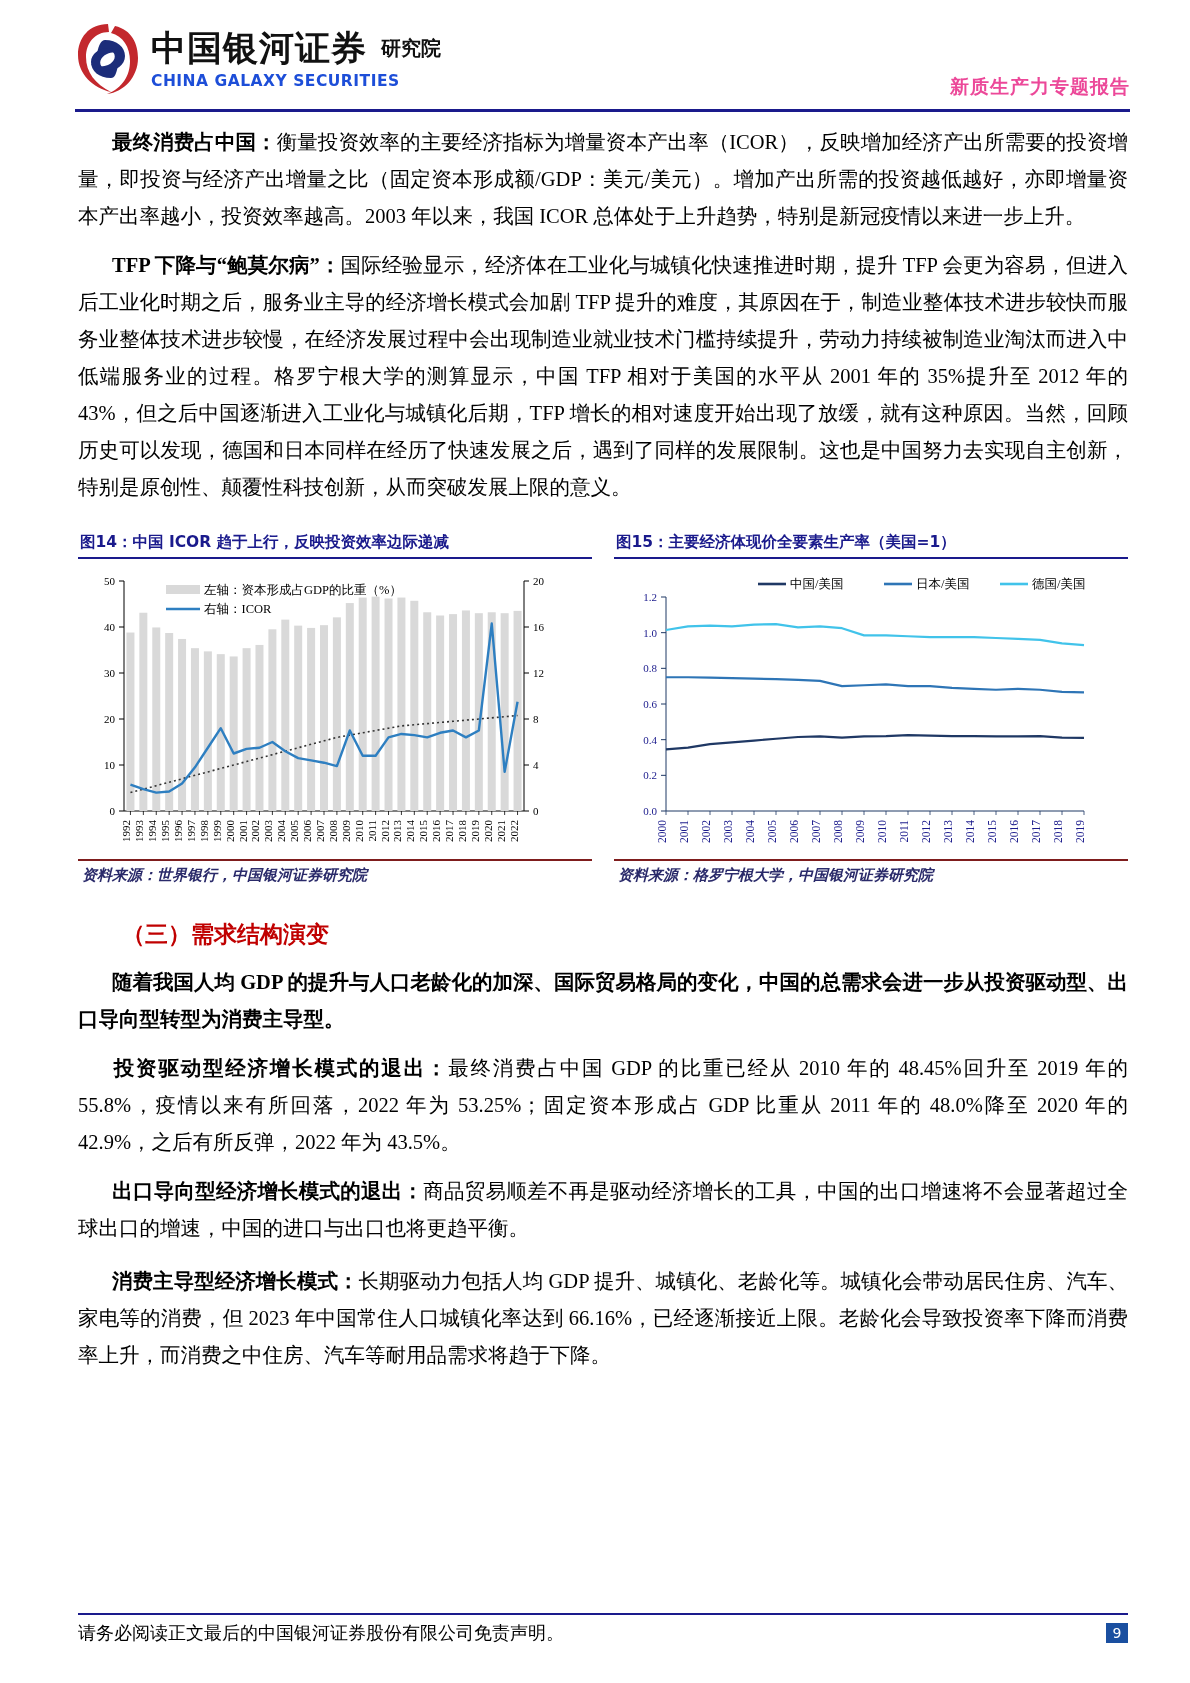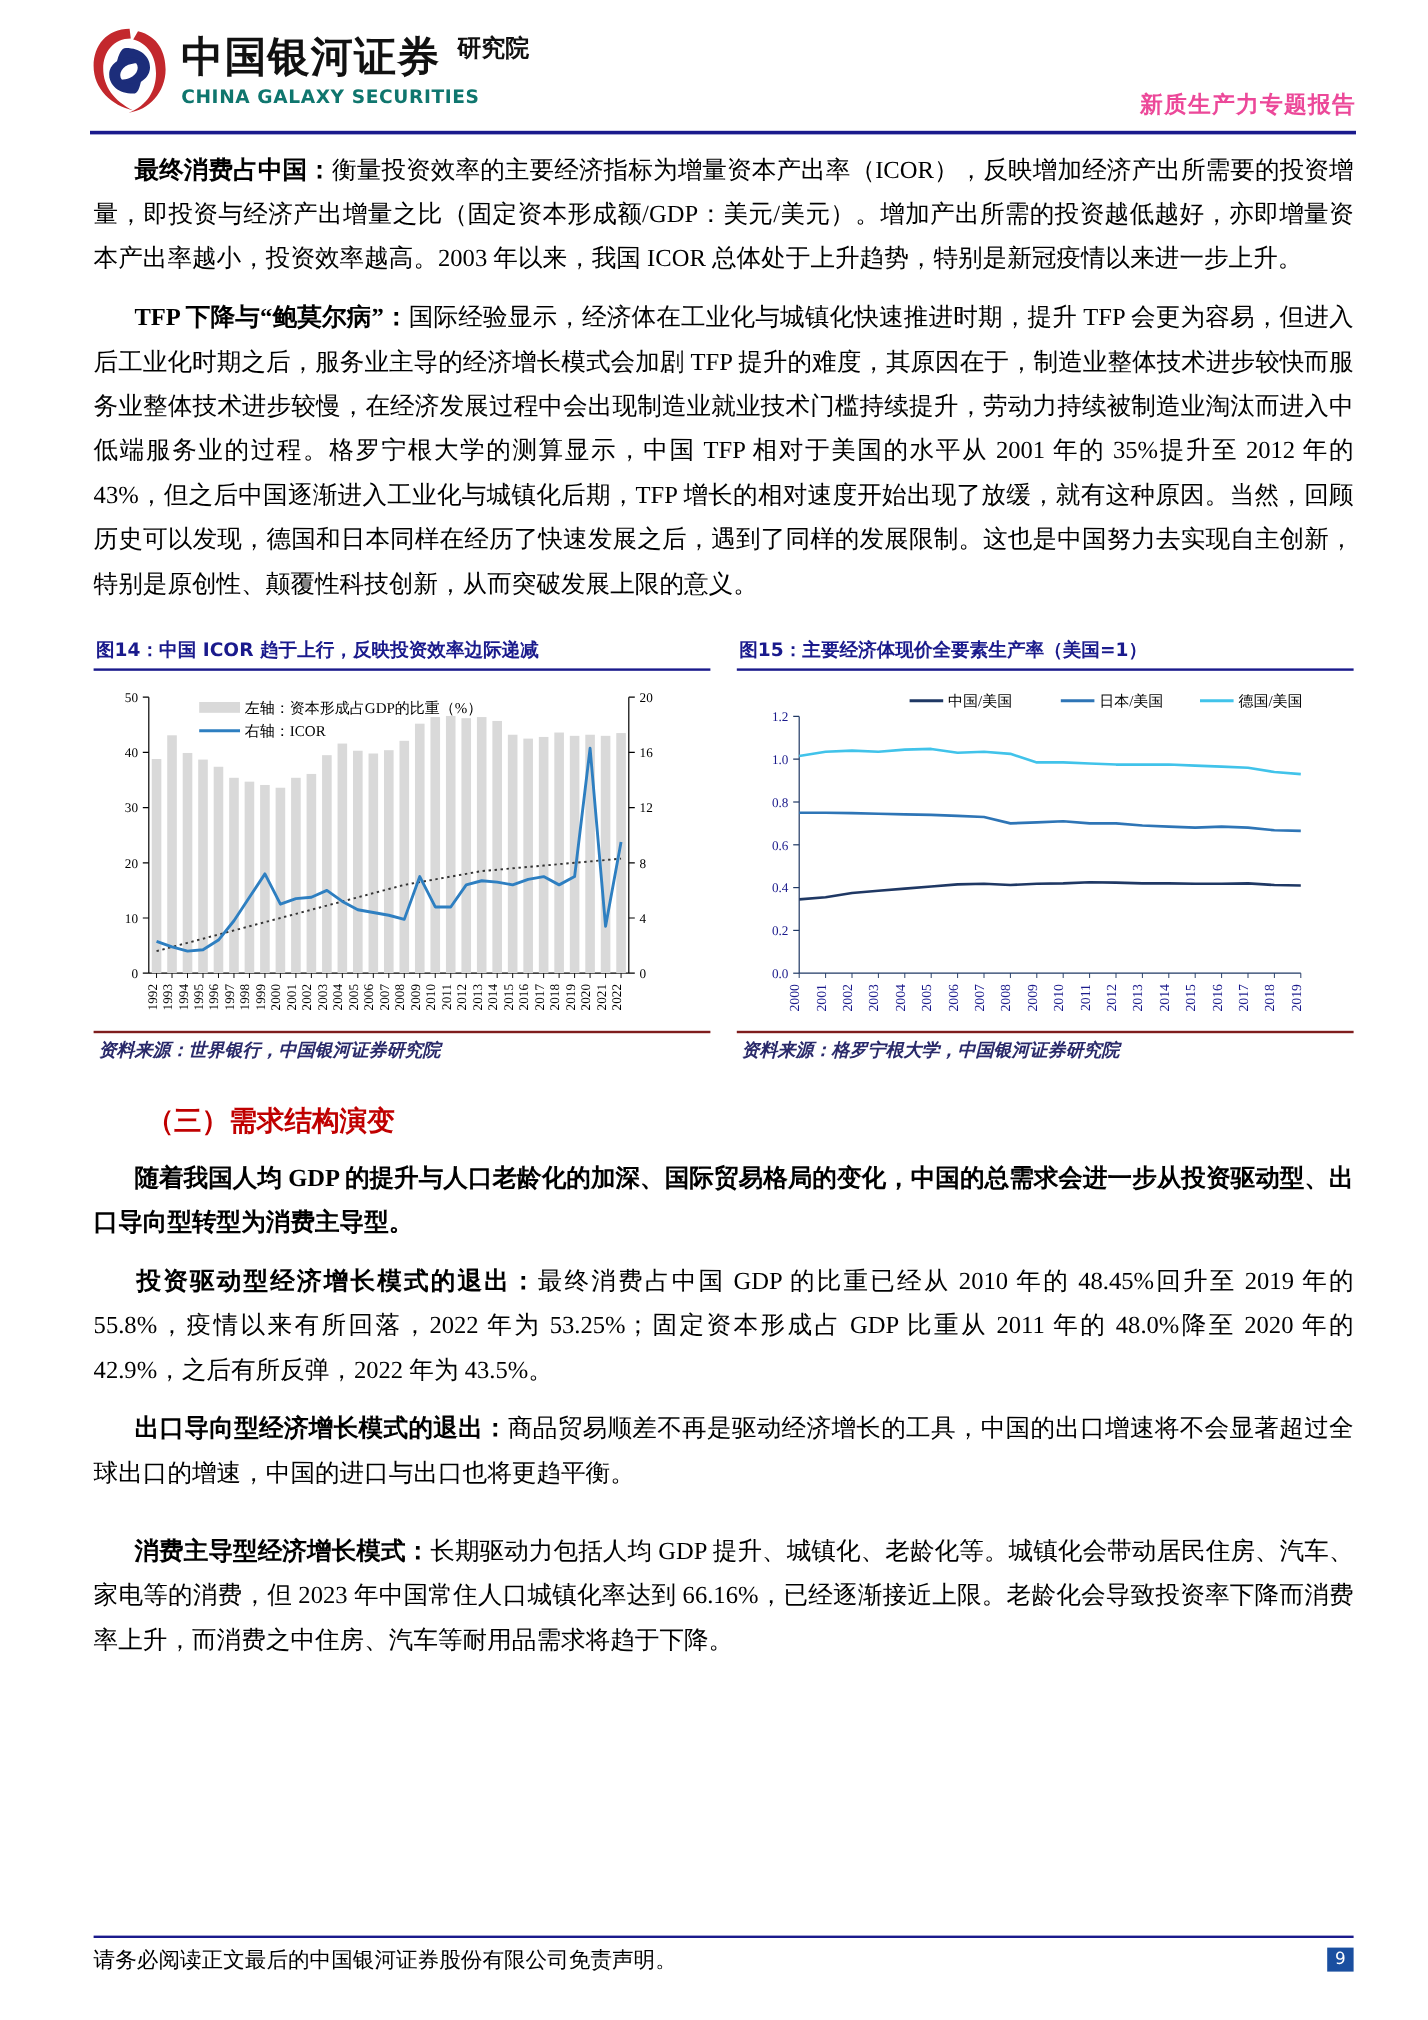--- a/index.html
+++ b/index.html
@@ -12,24 +12,24 @@
     position:relative;
     overflow:hidden;
   }
   .page { position:relative; width:1190px; height:1683px; padding:0; }
 
   
   .header { position:relative; height:118px; padding:22px 60px 0 75px; display:flex; align-items:flex-start; justify-content:space-between; }
   .brand { display:flex; align-items:center; gap:10px; }
   .logo-mark { width:66px; height:74px; position:relative; flex:none; }
   .brand-text { display:flex; flex-direction:column; justify-content:center; margin-top:2px;}
-  .brand-cn { display:flex; align-items:flex-start; gap:14px; }
+  .brand-cn { display:flex; align-items:center; gap:14px; }
   .brand-cn .main { font-family:"DejaVu Sans", sans-serif; font-weight:bold; font-size:35px; letter-spacing:1px; color:#111; line-height:1.05; }
   .brand-cn .sub { font-family:"DejaVu Sans", sans-serif; font-weight:bold; font-size:20px; color:#111; line-height:1.05; padding-bottom:1px;}
-  .brand-en { font-family:"DejaVu Sans", sans-serif; font-weight:bold; font-size:15.5px; letter-spacing:0.5px; color:#0f766e; margin-top:5px; }
+  .brand-en { font-family:"DejaVu Sans", sans-serif; font-weight:bold; font-size:15.5px; letter-spacing:0.5px; color:#1d4ed8; margin-top:5px; }
   .report-tag { font-family:Liberation Serif, serif; font-weight:bold; font-size:19px; color:#ec4899; margin-top:52px; letter-spacing:1px;}
   .header-rule { position:absolute; left:75px; right:60px; bottom:6px; height:3px; background:#1a1a8c; }
 
   
   .content { padding:6px 62px 0 78px; }
   p.para { font-size:20.5px; line-height:37px; text-align:justify; margin:0 0 4px 0; text-indent:0; }
   p.para .ind { display:inline-block; width:34px; }
   .bold { font-weight:bold; }
 
   
@@ -315,21 +315,21 @@
   <div class="content">
     <p class="para bold">
       <span class="ind"></span><span>随着我国人均 GDP 的提升与人口老龄化的加深、国际贸易格局的变化，中国的总需求会进一步从投资驱动型、出口导向型转型为消费主导型。</span>
     </p>
     <p class="para" style="margin-top:12px">
       <span class="ind"></span><span class="bold">投资驱动型经济增长模式的退出：</span><span>最终消费占中国 GDP 的比重已经从 2010 年的 48.45%回升至 2019 年的 55.8%，疫情以来有所回落，2022 年为 53.25%；固定资本形成占 GDP 比重从 2011 年的 48.0%降至 2020 年的 42.9%，之后有所反弹，2022 年为 43.5%。</span>
     </p>
     <p class="para" style="margin-top:12px">
       <span class="ind"></span><span class="bold">出口导向型经济增长模式的退出：</span><span>商品贸易顺差不再是驱动经济增长的工具，中国的出口增速将不会显著超过全球出口的增速，中国的进口与出口也将更趋平衡。</span>
     </p>
-    <p class="para" style="margin-top:28px">
+    <p class="para" style="margin-top:16px">
       <span class="ind"></span><span class="bold">消费主导型经济增长模式：</span><span>长期驱动力包括人均 GDP 提升、城镇化、老龄化等。城镇化会带动居民住房、汽车、家电等的消费，但 2023 年中国常住人口城镇化率达到 66.16%，已经逐渐接近上限。老龄化会导致投资率下降而消费率上升，而消费之中住房、汽车等耐用品需求将趋于下降。</span>
     </p>
   </div>
 
   <div class="footer">
     <div class="footer-rule"></div>
     <div class="footer-row">
       <div class="footer-text">请务必阅读正文最后的中国银河证券股份有限公司免责声明。</div>
       <div class="page-badge">9</div>
     </div>

